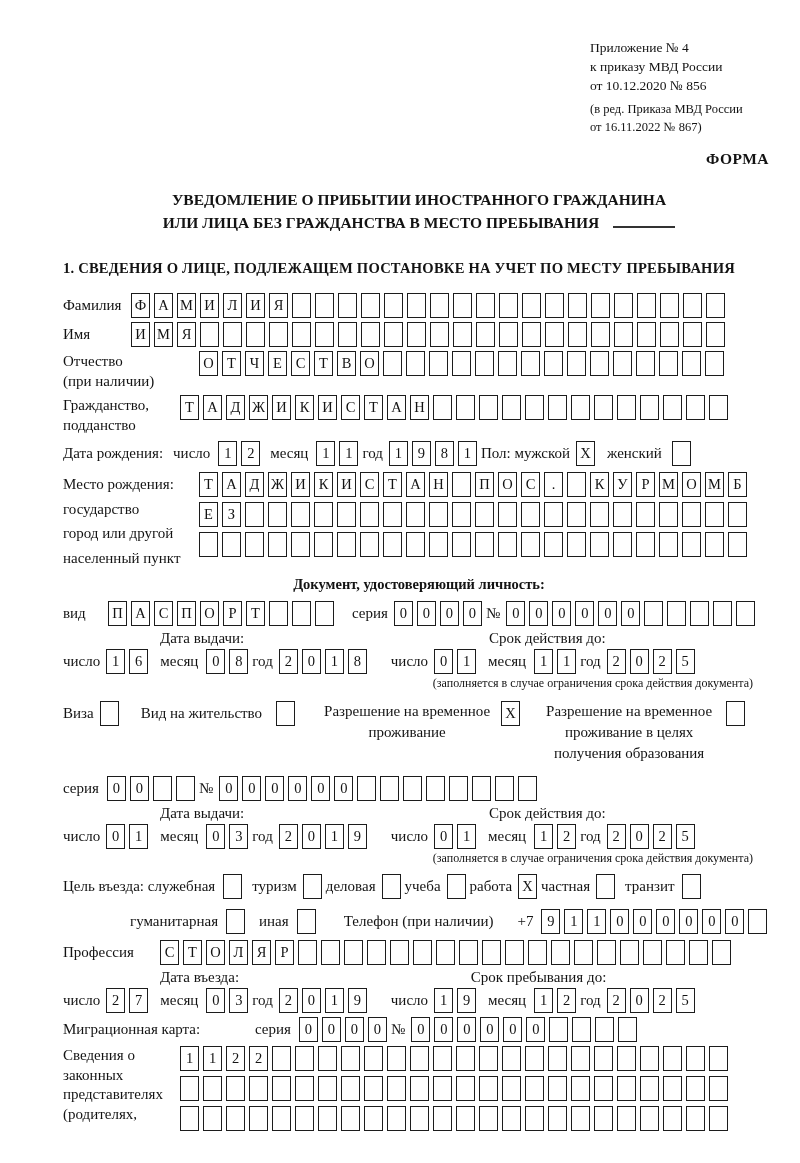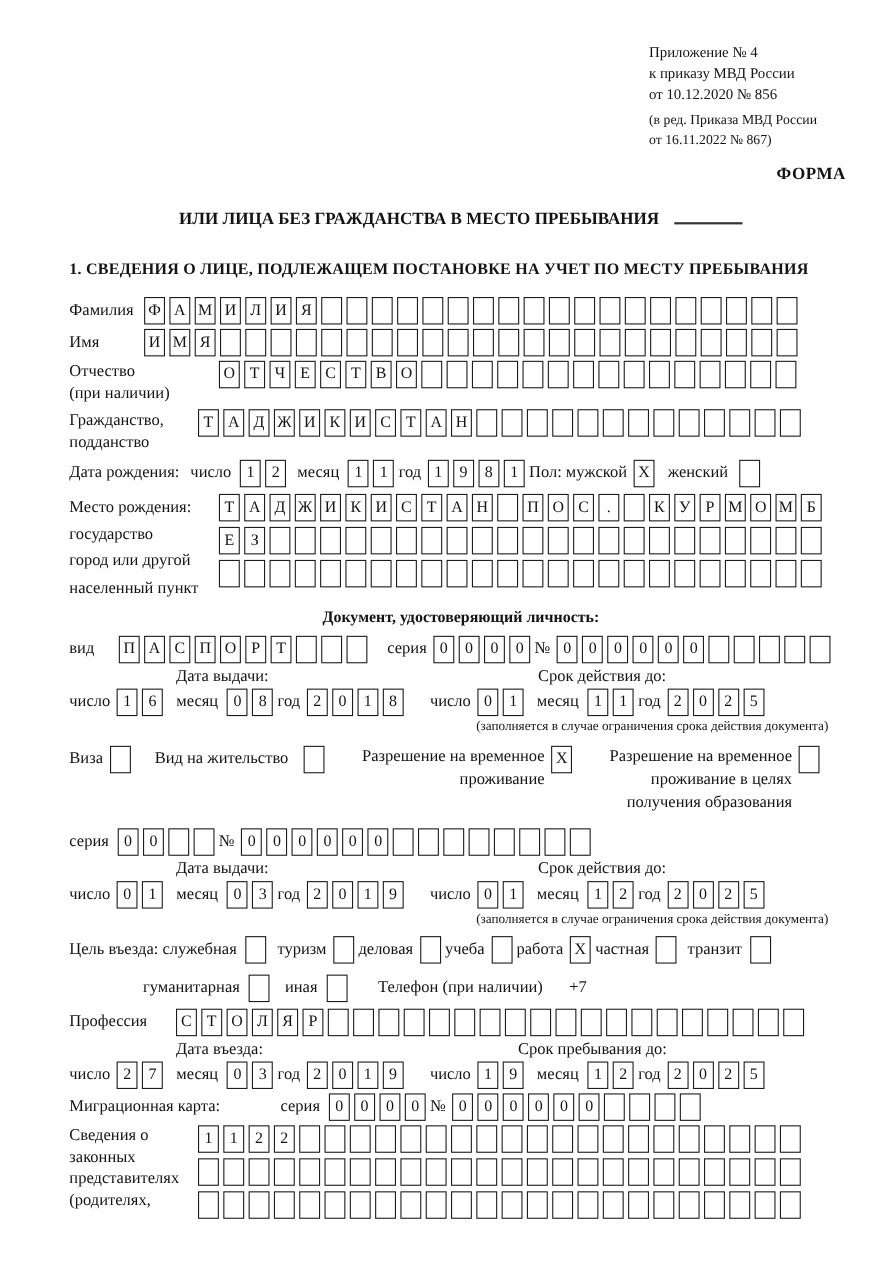--- a/index.html
+++ b/index.html
@@ -45,21 +45,21 @@
   .colrows .row { margin-bottom:5px; }
 
   .heading-center { text-align:center; font-weight:bold; font-size:14.5px; margin:6px 0 8px 0; }
 
   .datehdr { font-size:15px; margin-bottom:2px; }
   .fineprint { font-size:12px; text-align:right; padding-right:22px; margin:-2px 0 8px 0; }
 
   .permit-intro { font-size:15px; line-height:22px; margin-top:4px; }
 
   .visa-row { margin:10px 0 12px 0; }
-  .cblock { display:inline-block; text-align:right; font-size:15px; line-height:21px; white-space:normal; vertical-align:top; }
+  .cblock { display:inline-block; text-align:center; font-size:15px; line-height:21px; white-space:normal; vertical-align:top; }
   .cb172 { width:176px; }
   .cb182 { width:182px; }
 </style>
 </head>
 <body>
 
 <div class="page">
 
   <div class="hdr">
     <div>Приложение № 4</div>
@@ -67,20 +67,21 @@
     <div>от 10.12.2020 № 856</div>
     <div class="sub">
       <div>(в ред. Приказа МВД России</div>
       <div>от 16.11.2022 № 867)</div>
     </div>
   </div>
 
   <div class="forma">ФОРМА</div>
 
   <div class="title">
+    <div>УВЕДОМЛЕНИЕ О ПРИБЫТИИ ИНОСТРАННОГО ГРАЖДАНИНА</div>
     <div><span>ИЛИ ЛИЦА БЕЗ ГРАЖДАНСТВА В МЕСТО ПРЕБЫВАНИЯ</span><span class="uline"></span></div>
   </div>
 
   <div class="sec">1. СВЕДЕНИЯ О ЛИЦЕ, ПОДЛЕЖАЩЕМ ПОСТАНОВКЕ НА УЧЕТ ПО МЕСТУ ПРЕБЫВАНИЯ</div>
 
   <div class="row">
     <span class="lbl w68">Фамилия</span>
     <span class="cellrow"><span class="cell">Ф</span><span class="cell">А</span><span class="cell">М</span><span class="cell">И</span><span class="cell">Л</span><span class="cell">И</span><span class="cell">Я</span><span class="cell"></span><span class="cell"></span><span class="cell"></span><span class="cell"></span><span class="cell"></span><span class="cell"></span><span class="cell"></span><span class="cell"></span><span class="cell"></span><span class="cell"></span><span class="cell"></span><span class="cell"></span><span class="cell"></span><span class="cell"></span><span class="cell"></span><span class="cell"></span><span class="cell"></span><span class="cell"></span><span class="cell"></span></span>
   </div>
 
@@ -230,20 +231,21 @@
     <span class="cellrow ml8"><span class="cell"></span></span>
   </div>
 
   <div class="row" style="margin-top:10px;">
     <span class="lbl" style="margin-left:67px;">гуманитарная</span>
     <span class="cellrow ml8"><span class="cell"></span></span>
     <span class="lbl ml10">иная</span>
     <span class="cellrow ml8"><span class="cell"></span></span>
     <span class="lbl ml24">Телефон (при наличии)</span>
     <span class="lbl ml24">+7</span>
+    <span class="cellrow ml8"><span class="cell">9</span><span class="cell">1</span><span class="cell">1</span><span class="cell">0</span><span class="cell">0</span><span class="cell">0</span><span class="cell">0</span><span class="cell">0</span><span class="cell">0</span><span class="cell"></span></span>
   </div>
 
   <div class="row" style="margin-top:6px;">
     <span class="lbl w97">Профессия</span>
     <span class="cellrow"><span class="cell">С</span><span class="cell">Т</span><span class="cell">О</span><span class="cell">Л</span><span class="cell">Я</span><span class="cell">Р</span><span class="cell"></span><span class="cell"></span><span class="cell"></span><span class="cell"></span><span class="cell"></span><span class="cell"></span><span class="cell"></span><span class="cell"></span><span class="cell"></span><span class="cell"></span><span class="cell"></span><span class="cell"></span><span class="cell"></span><span class="cell"></span><span class="cell"></span><span class="cell"></span><span class="cell"></span><span class="cell"></span><span class="cell"></span></span>
   </div>
 
   <div class="datehdr" style="margin-top:4px;">
     <span style="margin-left:97px;">Дата въезда:</span>
     <span style="margin-left:228px;">Срок пребывания до:</span>

